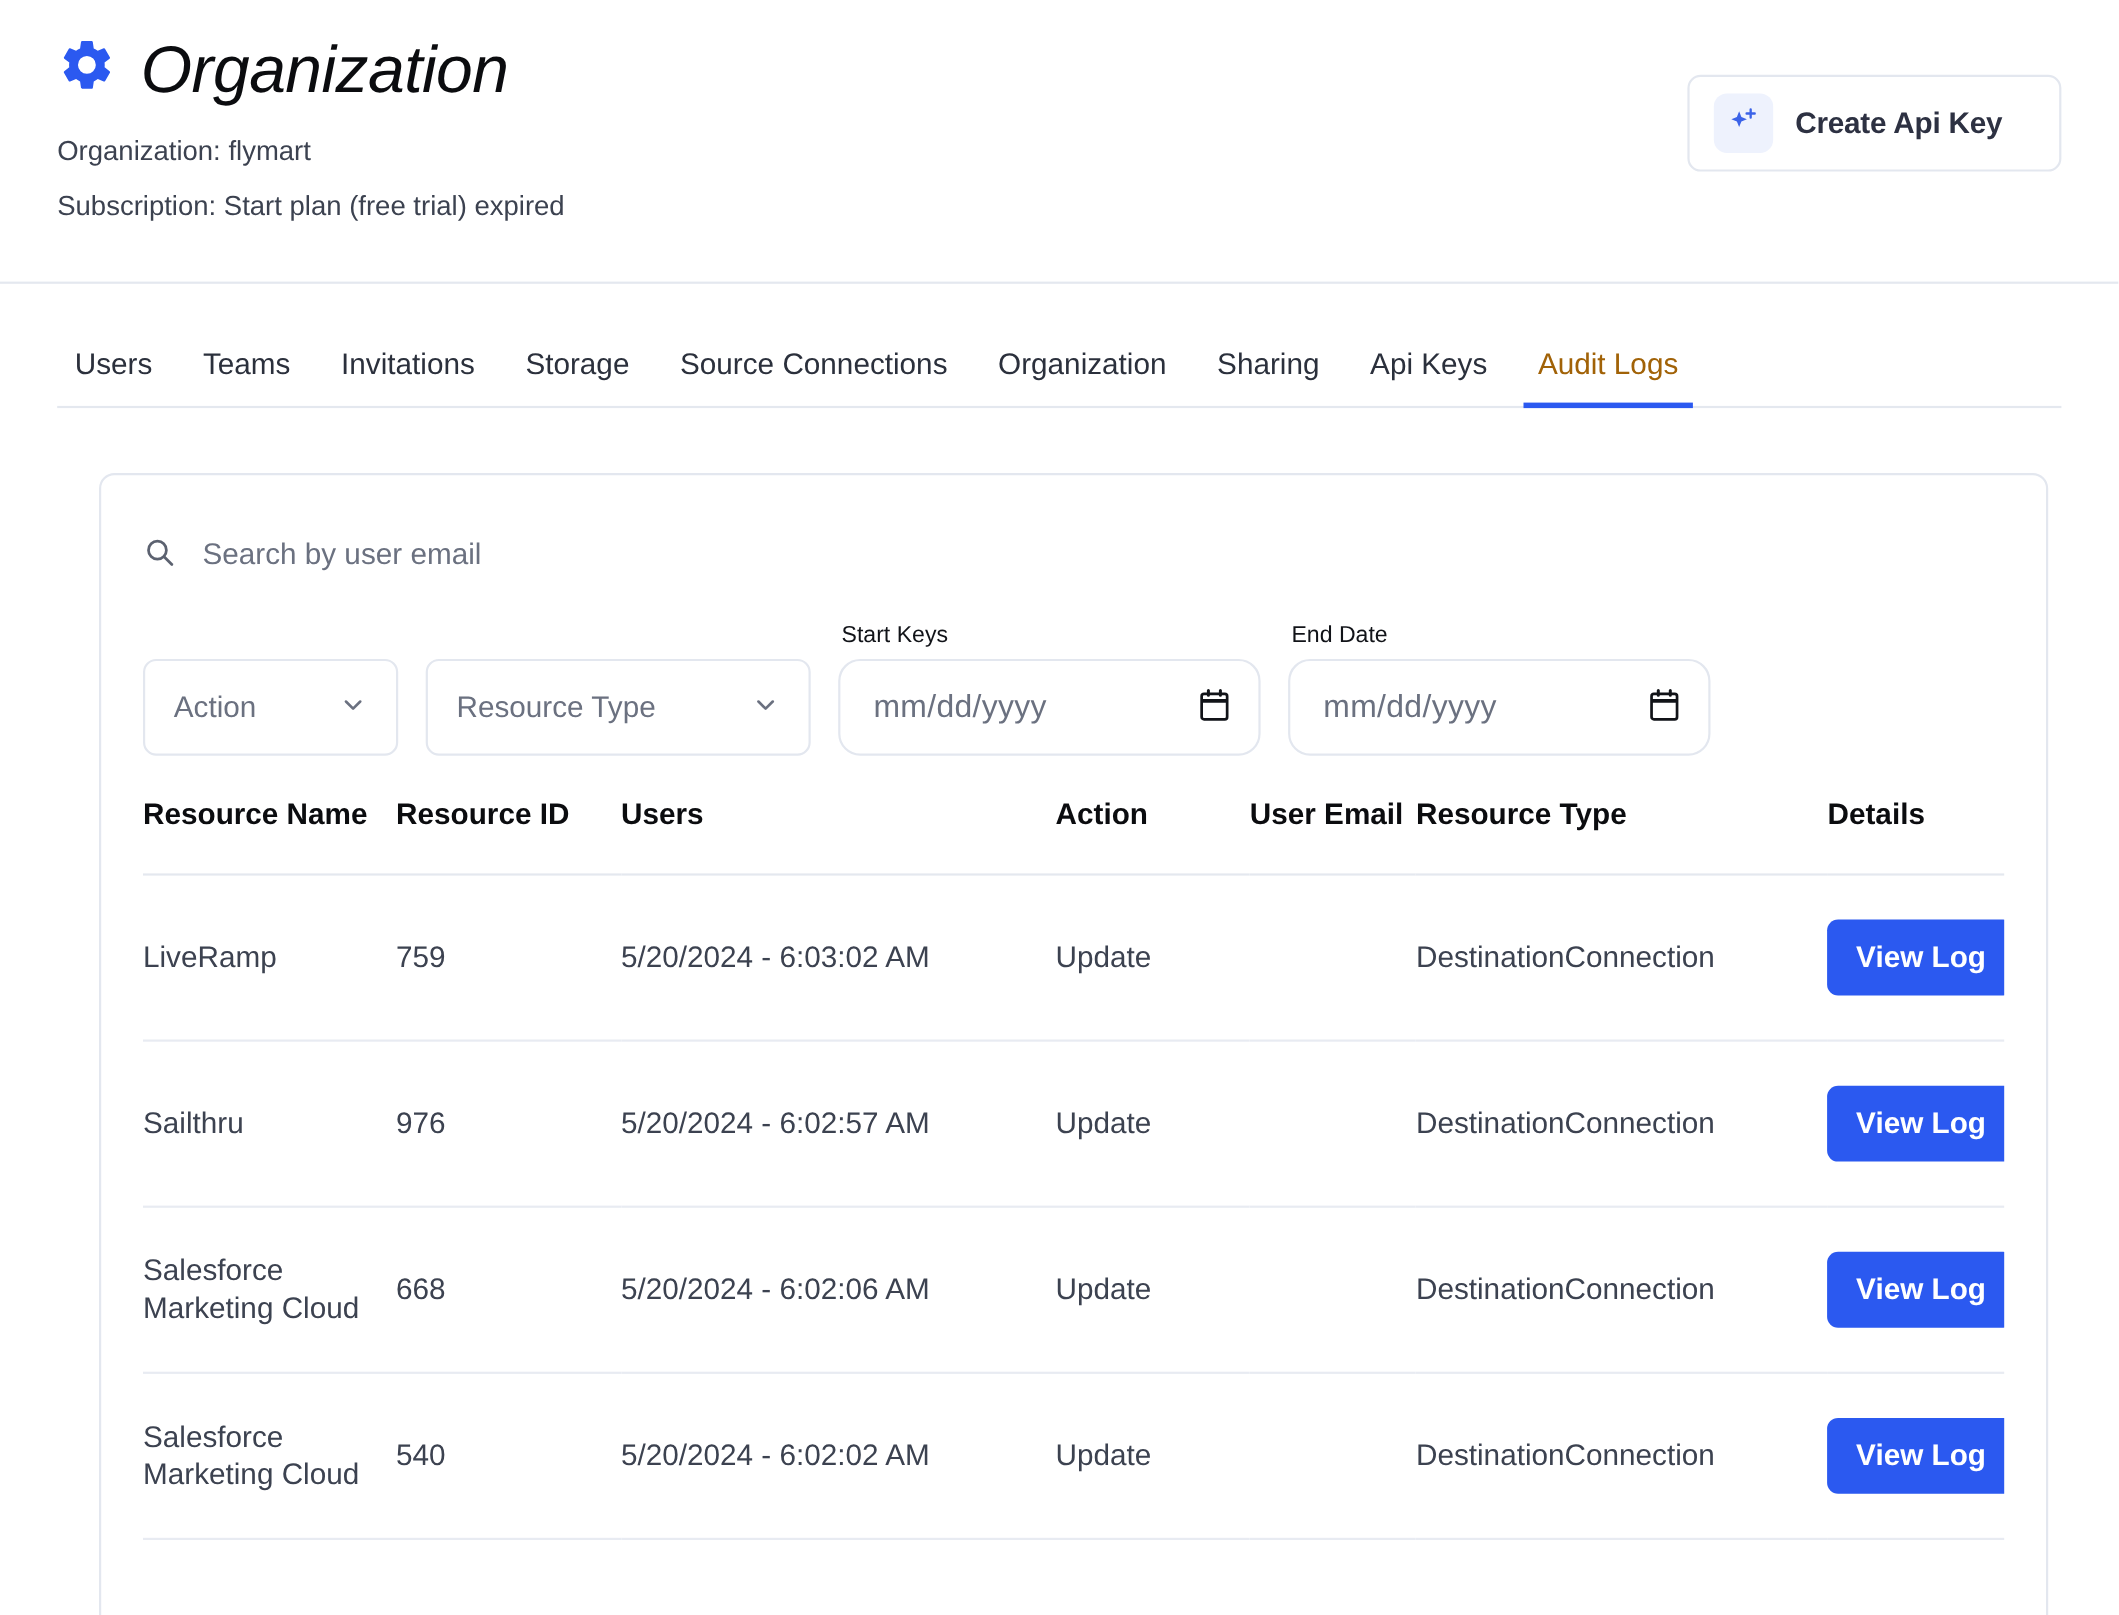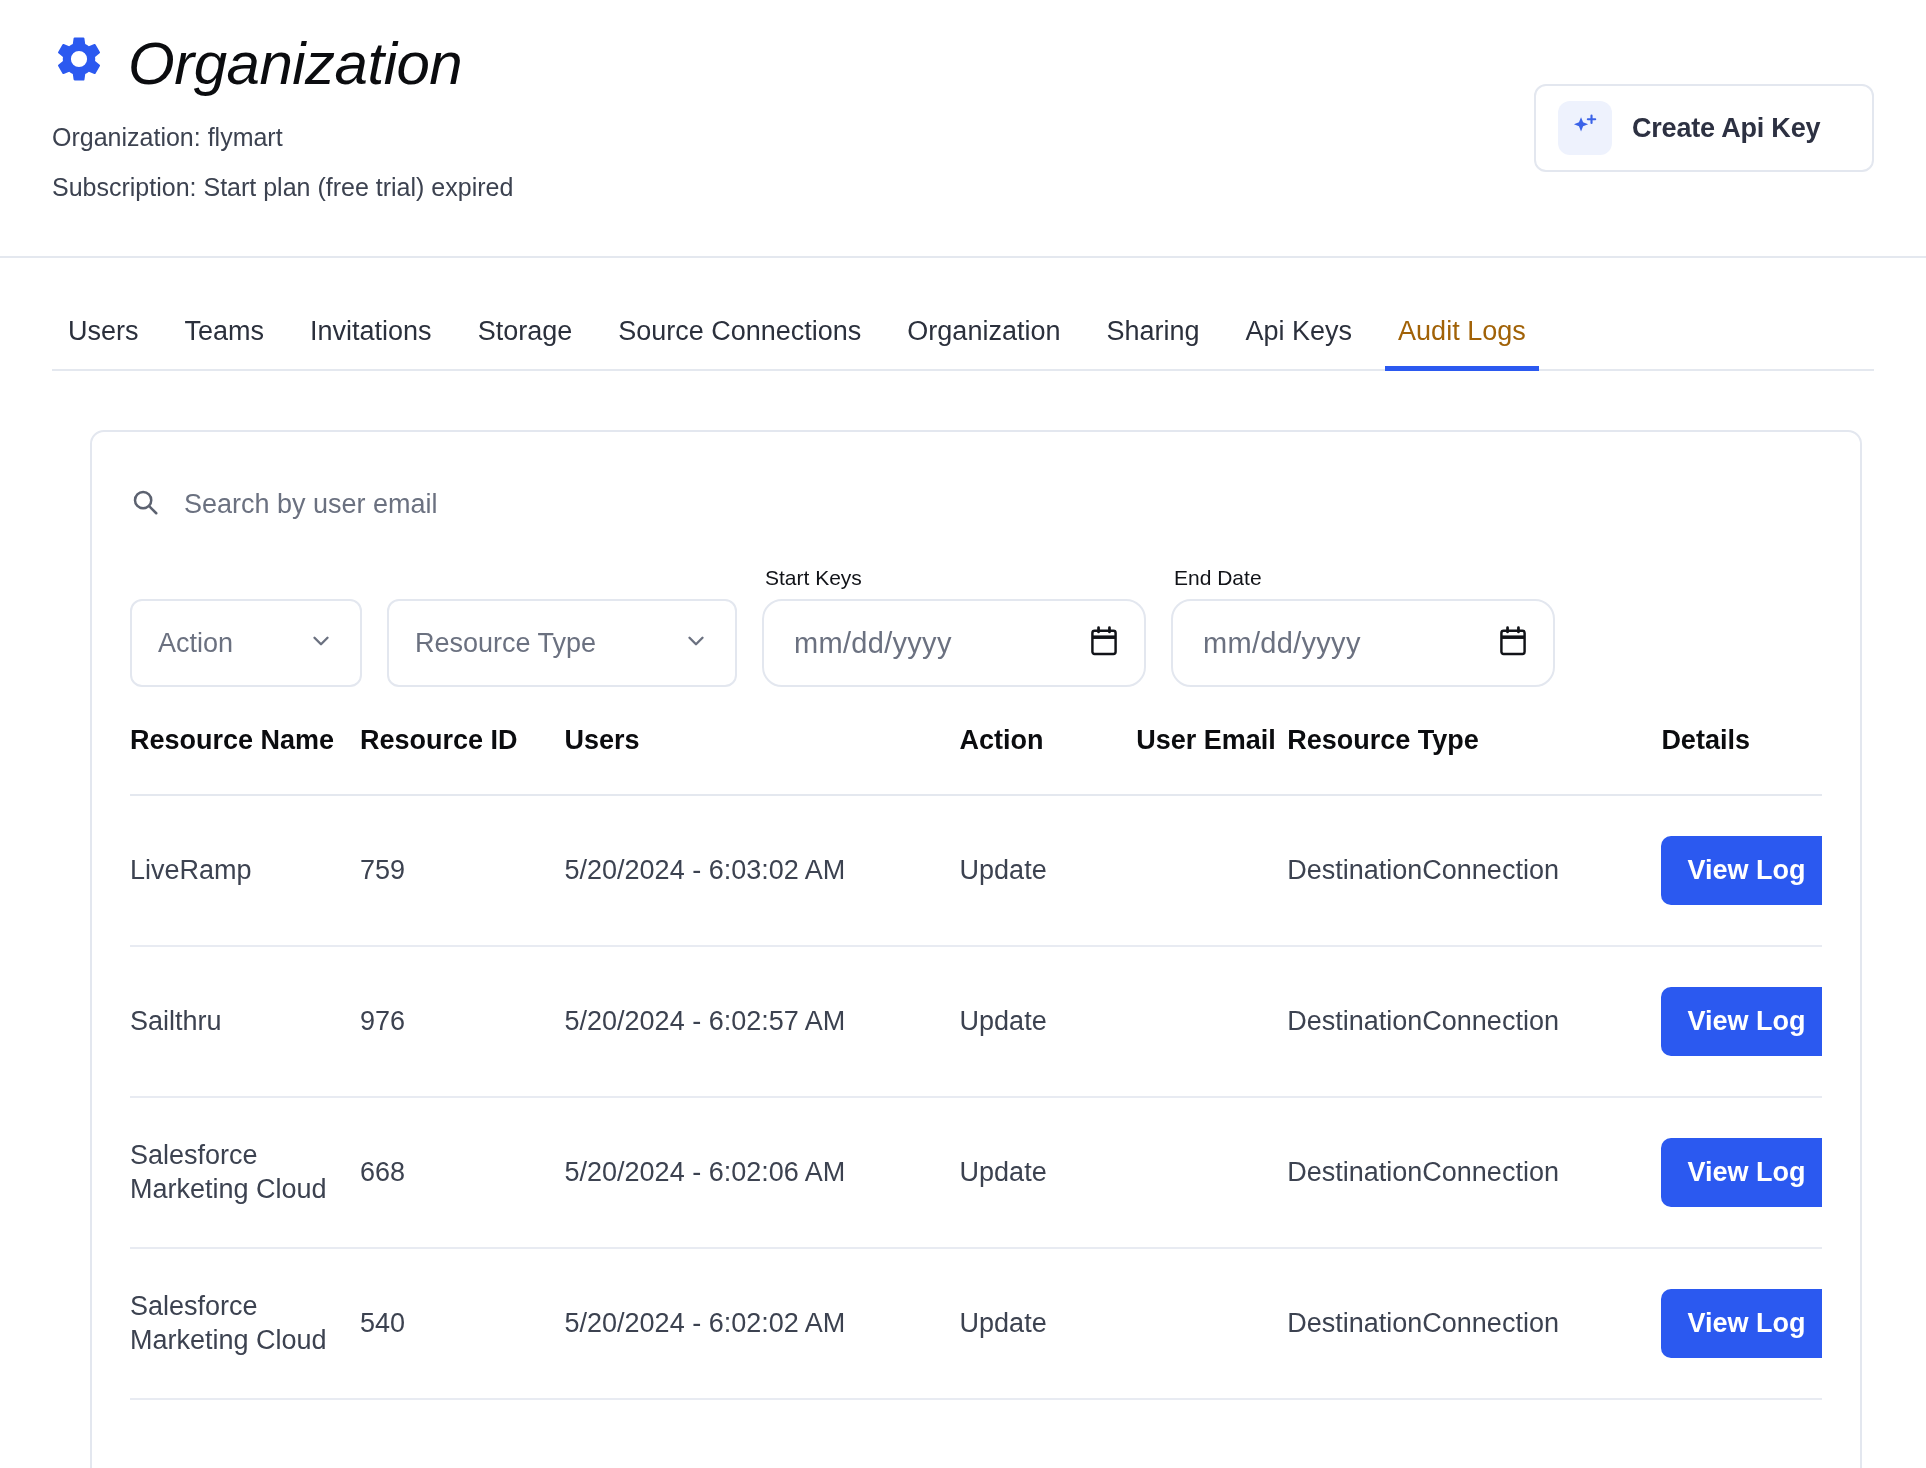--- a/index.html
+++ b/index.html
@@ -36,21 +36,21 @@
     font-size: 25px;
     color: #3c4250;
     margin-top: 16px;
     line-height: 1.35;
     font-weight: 400;
   }
   .sub-line.first { margin-top: 26px; }
 
   .create-key-btn {
     position: absolute;
-    top: 84px;
+    top: 68px;
     right: 52px;
     width: 340px;
     height: 88px;
     border: 2px solid #e3e7ef;
     border-radius: 12px;
     background: #ffffff;
     display: flex;
     align-items: center;
     gap: 20px;
     padding: 0 22px;

